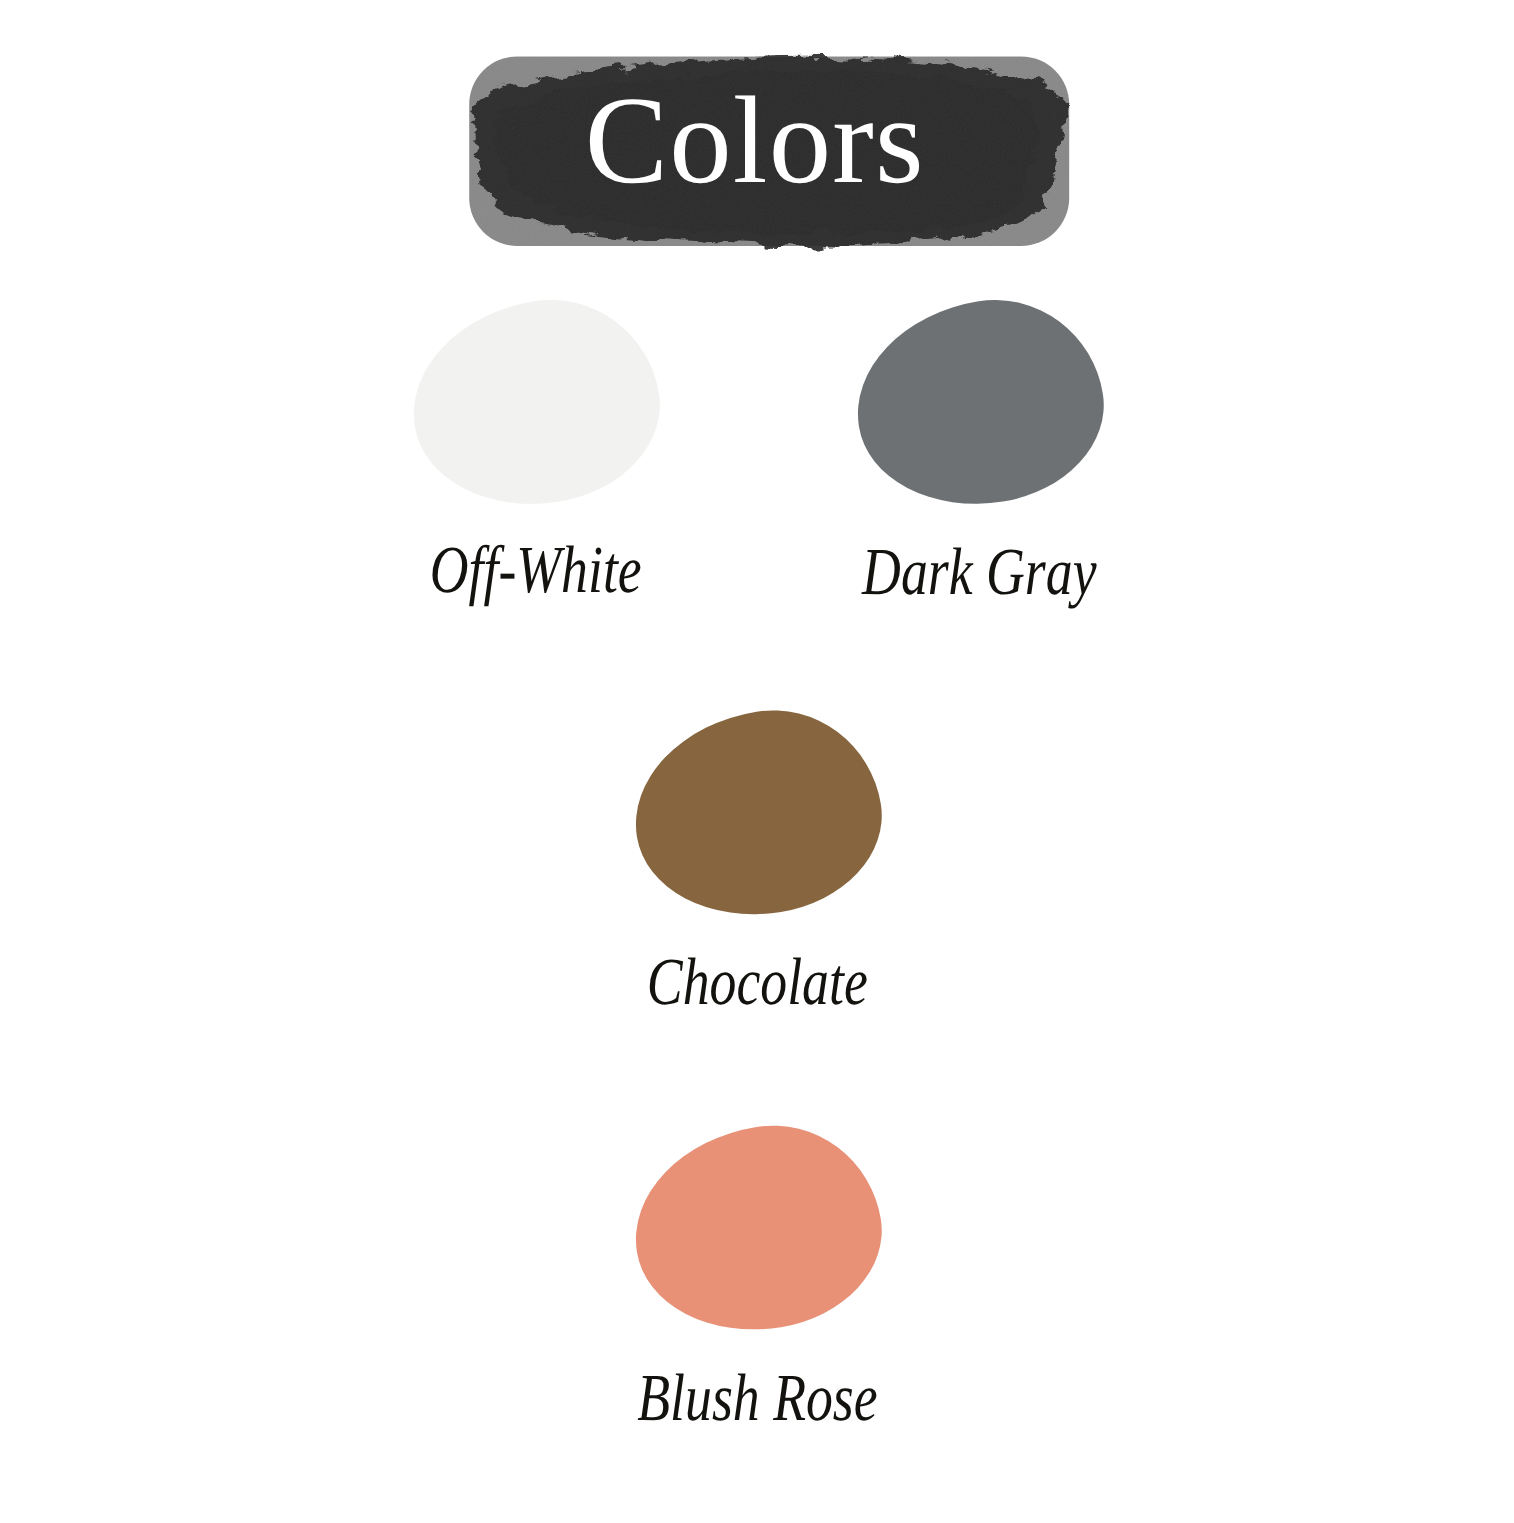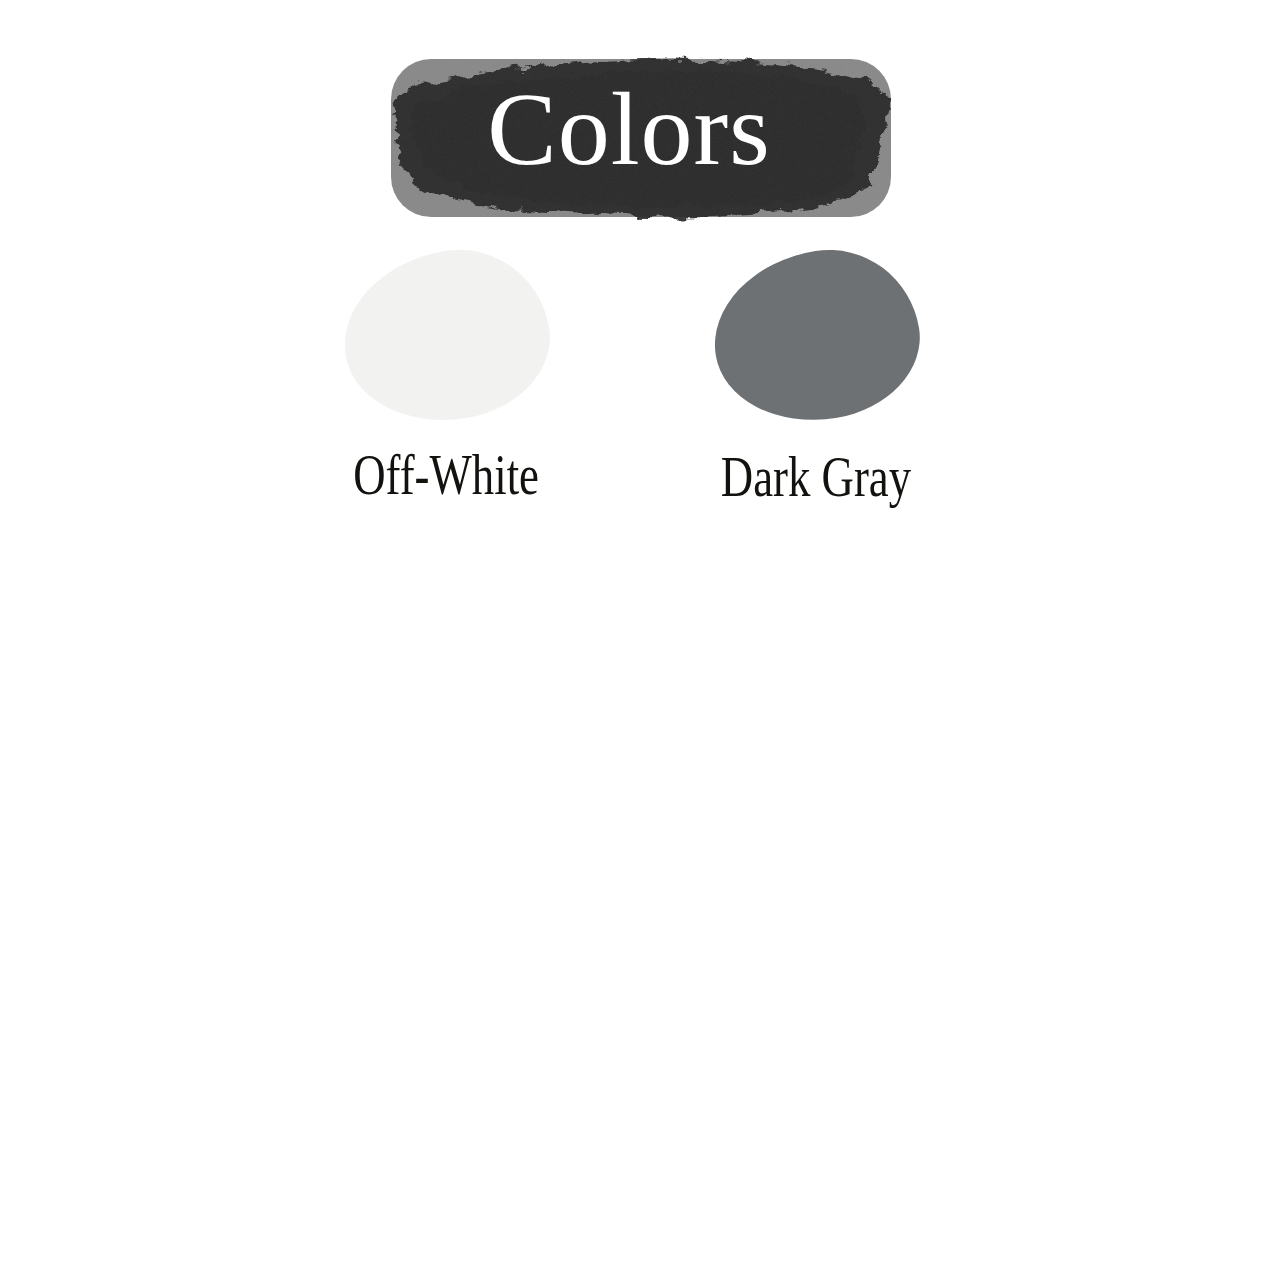--- a/index.html
+++ b/index.html
@@ -19,21 +19,21 @@
     position: relative;
     width: 1262px;
     height: 1269px;
     background: #ffffff;
   }
 
   
   .header {
     position: absolute;
     left: 0;
-    top: 12px;
+    top: 0;
     width: 1166px;
     height: 240px;
   }
   .brush-wrap {
     position: absolute;
     left: 363px;
     top: 33px;
     width: 532px;
     height: 180px;
   }
@@ -76,20 +76,21 @@
     display: flex;
     justify-content: center;
     align-items: flex-start;
   }
   .cell {
     width: 370px;
     position: relative;
     display: flex;
     flex-direction: column;
     align-items: center;
+    font-style: italic;
   }
 
   .swatch-holder {
     width: 210px;
     height: 180px;
     display: flex;
     align-items: center;
     justify-content: center;
     margin-top: 6px;
   }
@@ -204,21 +205,33 @@
       </div>
       <div class="cell cell-3">
         <div class="swatch-holder">
           <div class="swatch" style="background-color: rgb(110, 113, 115);"></div>
         </div>
         <div class="label">Dark Gray</div>
       </div>
     </div>
 
     <div class="row row-2">
+      <div class="cell cell-3">
+        <div class="swatch-holder">
+          <div class="swatch" style="background-color: rgb(134, 101, 63);"></div>
+        </div>
+        <div class="label">Chocolate</div>
+      </div>
     </div>
 
     <div class="row row-3">
+      <div class="cell cell-3">
+        <div class="swatch-holder">
+          <div class="swatch" style="background-color: rgb(232, 145, 119);"></div>
+        </div>
+        <div class="label">Blush Rose</div>
+      </div>
     </div>
 
   </div>
 
 
 </div>
 
 </body></html>

